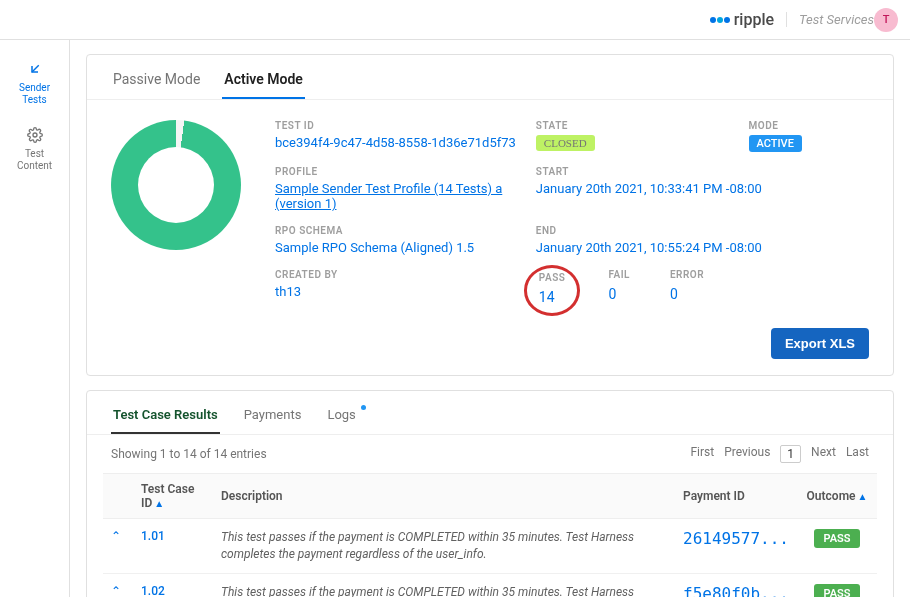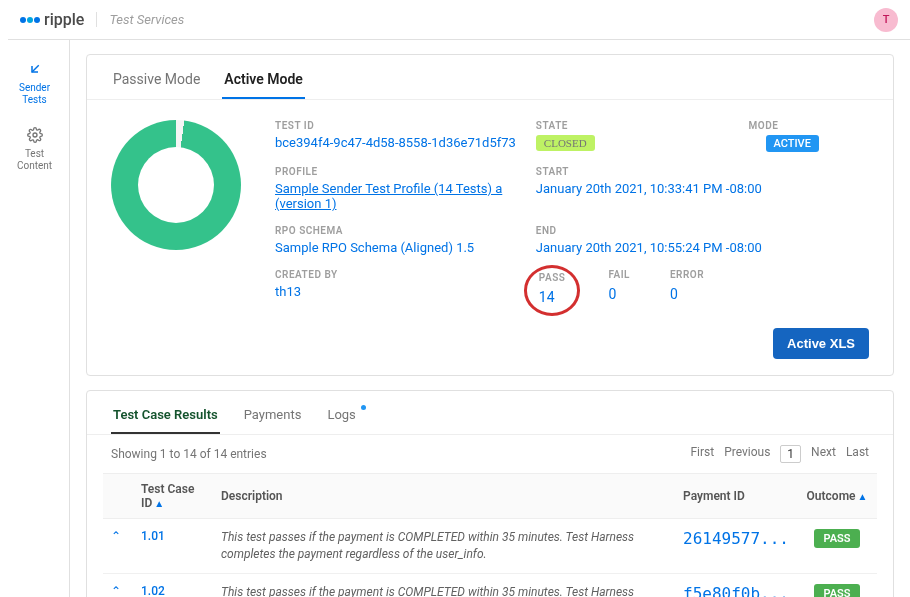--- a/index.html
+++ b/index.html
@@ -1,17 +1,17 @@
 <!DOCTYPE html>
 <html><head>
 <meta charset="utf-8">
 <style>
   * { box-sizing: border-box; margin: 0; padding: 0; }
   body { font-family: -apple-system, BlinkMacSystemFont, "Segoe UI", Roboto, Arial, sans-serif; font-size: 13px; color: #333; background: #fff; }
-  .topbar { height: 40px; border-bottom: 1px solid #e0e0e0; display: flex; align-items: center; padding: 0 12px; justify-content: space-between; margin-left: 8px; }
+  .topbar { height: 40px; border-bottom: 1px solid #e0e0e0; display: flex; align-items: center; padding: 0 12px; justify-content: flex-end; }
   .topbar-left { display: flex; align-items: center; gap: 12px; }
   .brand { display: flex; align-items: center; gap: 4px; font-size: 16px; font-weight: 500; color: #4a4a4a; }
   .brand-logo { display: flex; gap: 1px; }
   .brand-logo span { width: 6px; height: 6px; border-radius: 50%; background: #0073e6; position: relative; }
   .brand-logo span:nth-child(1) { background: #0073e6; }
   .brand-logo span:nth-child(2) { background: #00a6e0; }
   .brand-logo span:nth-child(3) { background: #0073e6; }
   .topbar-sub { color: #9e9e9e; font-style: italic; font-size: 13px; border-left: 1px solid #e0e0e0; padding-left: 12px; }
   .avatar { width: 24px; height: 24px; border-radius: 50%; background: #f8bbd0; color: #c2185b; display: flex; align-items: center; justify-content: center; font-size: 11px; font-weight: 500; }
 
@@ -31,21 +31,21 @@
   .donut-wrap { width: 140px; display:flex; align-items:flex-start; }
   .donut { width: 130px; height: 130px; border-radius: 50%; background: conic-gradient(#f5f5f5 0 2%, #34c28b 2% 100%); display:flex; align-items:center; justify-content:center; }
   .donut::after { content:""; width: 76px; height:76px; background:#fff; border-radius:50%; }
 
   .meta-grid { flex: 1; display: grid; grid-template-columns: 1fr 0.8fr 0.5fr; gap: 14px 20px; align-items: start; }
   .label { font-size: 10px; letter-spacing: 0.5px; color: #9e9e9e; font-weight: 600; text-transform: uppercase; margin-bottom: 4px; }
   .value { font-size: 13px; color: #0073e6; }
   .value.link { text-decoration: underline; }
   .badge { display: inline-block; padding: 2px 8px; border-radius: 3px; font-size: 11px; font-weight: 500; }
   .badge.closed { background: #bef264; color: #757575; font-family: Liberation Serif, serif; }
-  .badge.active-b { background: #2196f3; color: #fff; margin-left: 17px; }
+  .badge.active-b { background: #2196f3; color: #fff; }
   .stats-row { display: flex; gap: 40px; }
   .stat .label { margin-bottom: 6px; }
   .stat .num { font-size: 14px; color: #0073e6; }
   .highlight-ring { border: 3px solid #d32f2f; border-radius: 50%; padding: 4px 12px 8px; display:inline-block; margin:-4px -12px -8px; }
 
   .card-actions { display:flex; justify-content:flex-end; padding: 10px 24px 16px; }
   .btn-primary { background: #1565c0; color: #fff; border: none; border-radius: 4px; padding: 8px 14px; font-size: 13px; font-weight: 600; cursor: pointer; }
 
   .results-card { border: 1px solid #e0e0e0; border-radius:4px; }
   .results-tabs { display:flex; gap: 22px; padding: 10px 24px 0; border-bottom: 1px solid #eee; }
@@ -175,21 +175,21 @@
               <div class="stat">
                 <div class="label">ERROR</div>
                 <div class="num">0</div>
               </div>
             </div>
           </div>
         </div>
       </div>
 
       <div class="card-actions">
-        <button class="btn-primary">Active XLS</button>
+        <button class="btn-primary">Export XLS</button>
       </div>
     </div>
 
     <div class="results-card">
       <div class="results-tabs">
         <div class="rtab active">Test Case Results</div>
         <div class="rtab">Payments</div>
         <div class="rtab dot-ind">Logs</div>
       </div>
 

